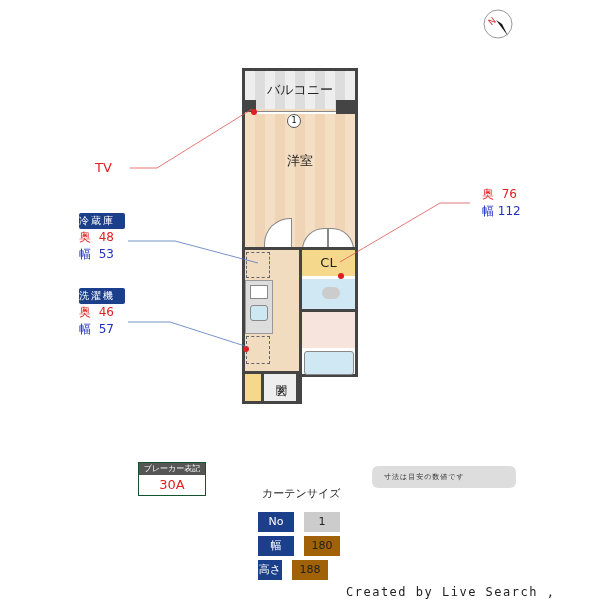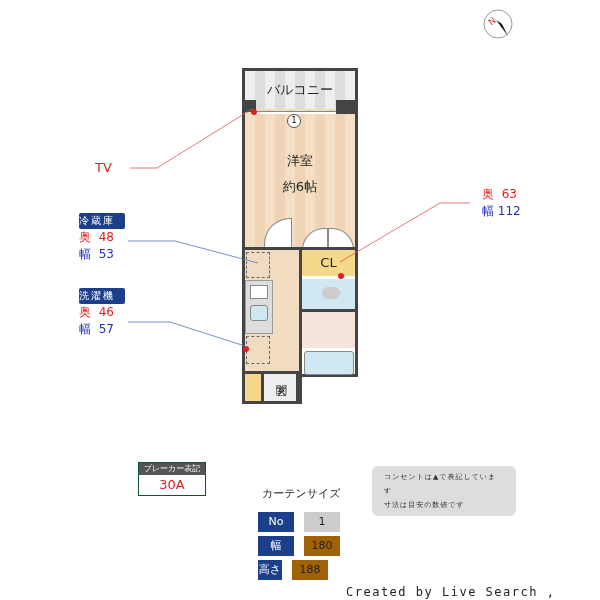--- a/index.html
+++ b/index.html
@@ -33,21 +33,20 @@
   <div class="abs" style="left:3px;top:3px;width:110px;height:38px;background:repeating-linear-gradient(90deg,#eee 0 10px,#ddd 10px 20px);">
     <div class="room-text" style="line-height:38px;">バルコニー</div>
   </div>
   <div class="abs wall" style="left:0;top:32px;width:14px;height:12px;"></div>
   <div class="abs wall" style="left:94px;top:32px;width:20px;height:22px;"></div>
   <div class="abs" style="left:12px;top:43px;width:82px;height:2px;background:#fff;border-top:1px solid #888;"></div>
 
   <div class="abs" style="left:3px;top:46px;width:110px;height:133px;background:repeating-linear-gradient(90deg,#f4dfc4 0 10px,#efd5b5 10px 20px);">
     <div class="abs" style="left:42px;top:0px;width:12px;height:12px;border:1px solid #555;border-radius:50%;background:#fff;font-size:8px;text-align:center;line-height:12px;">1</div>
     <div class="abs room-text" style="left:0;width:110px;top:38px;">洋室</div>
-    <div class="abs room-text" style="left:0;width:110px;top:64px;">約6帖</div>
   </div>
   <div class="abs" style="left:9px;top:41px;width:6px;height:6px;border-radius:50%;background:#e02020;"></div>
 
   <div class="abs" style="left:22px;top:150px;width:26px;height:28px;background:#fff;border:1px solid #888;border-radius:26px 0 0 0;border-bottom:none;"></div>
   <div class="abs" style="left:60px;top:160px;width:24px;height:20px;background:#fff;border:1px solid #888;border-radius:24px 0 0 0;"></div>
   <div class="abs" style="left:86px;top:160px;width:24px;height:20px;background:#fff;border:1px solid #888;border-radius:0 24px 0 0;"></div>
 
   <div class="abs" style="left:0;top:179px;width:60px;height:157px;border:3px solid #444;box-sizing:border-box;background:#f2dcc0;"></div>
   <div class="abs" style="left:57px;top:179px;width:59px;height:130px;border:3px solid #444;box-sizing:border-box;background:#fff;"></div>
 
@@ -95,31 +94,30 @@
   <div class="dim"><span class="blue">幅</span>&nbsp;&nbsp;<span class="blue">53</span></div>
 </div>
 
 <div class="abs" style="left:79px;top:288px;width:46px;">
   <div class="lbl-box">洗濯機</div>
   <div class="dim"><span class="red">奥</span>&nbsp;&nbsp;<span class="red">46</span></div>
   <div class="dim"><span class="blue">幅</span>&nbsp;&nbsp;<span class="blue">57</span></div>
 </div>
 
 <div class="abs" style="left:482px;top:186px;">
-  <div class="dim"><span class="red">奥</span>&nbsp;&nbsp;<span class="red">63</span></div>
+  <div class="dim"><span class="red">奥</span>&nbsp;&nbsp;<span class="red">76</span></div>
   <div class="dim"><span class="blue">幅</span>&nbsp;<span class="blue">112</span></div>
 </div>
 
 <div class="abs" style="left:98px;top:462px;width:66px;border:1px solid #14532d;margin-left:40px;">
   <div style="background:#555;color:#fff;font-size:8px;text-align:center;line-height:12px;">ブレーカー表記</div>
   <div class="red" style="text-align:center;font-size:13px;line-height:20px;">30A</div>
 </div>
 
 <div class="abs legend-box" style="left:372px;top:466px;width:120px;">
-  <div>コンセントは▲で表記しています</div>
   <div>寸法は目安の数値です</div>
 </div>
 
 <div class="abs" style="left:262px;top:486px;font-size:11px;color:#222;">カーテンサイズ</div>
 <div class="abs" style="left:258px;top:512px;">
   <div style="display:flex;gap:10px;margin-bottom:4px;">
       <div class="tbl-h" style="width:36px;">No</div>
       <div class="tbl-v" style="width:36px;background:#ccc;">1</div>
     </div>
   <div style="display:flex;gap:10px;margin-bottom:4px;">

